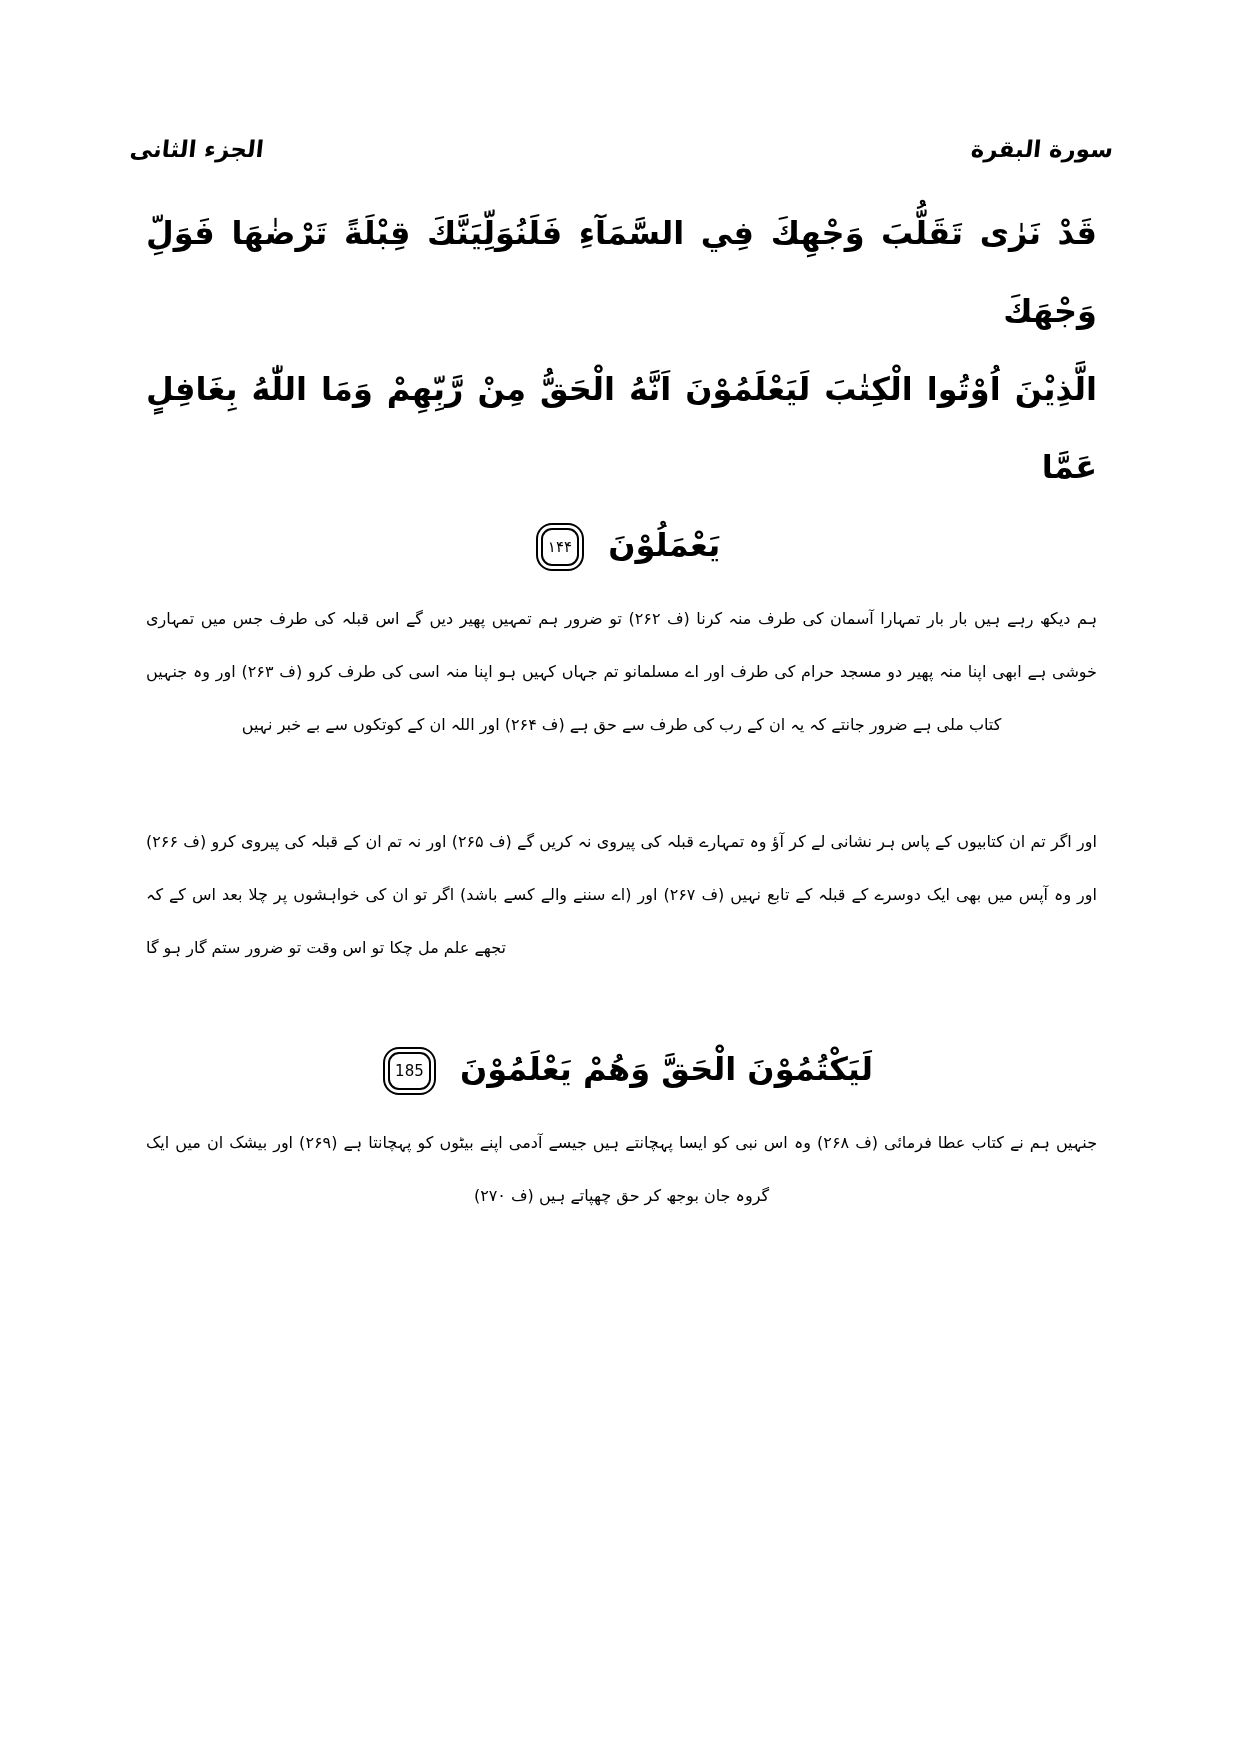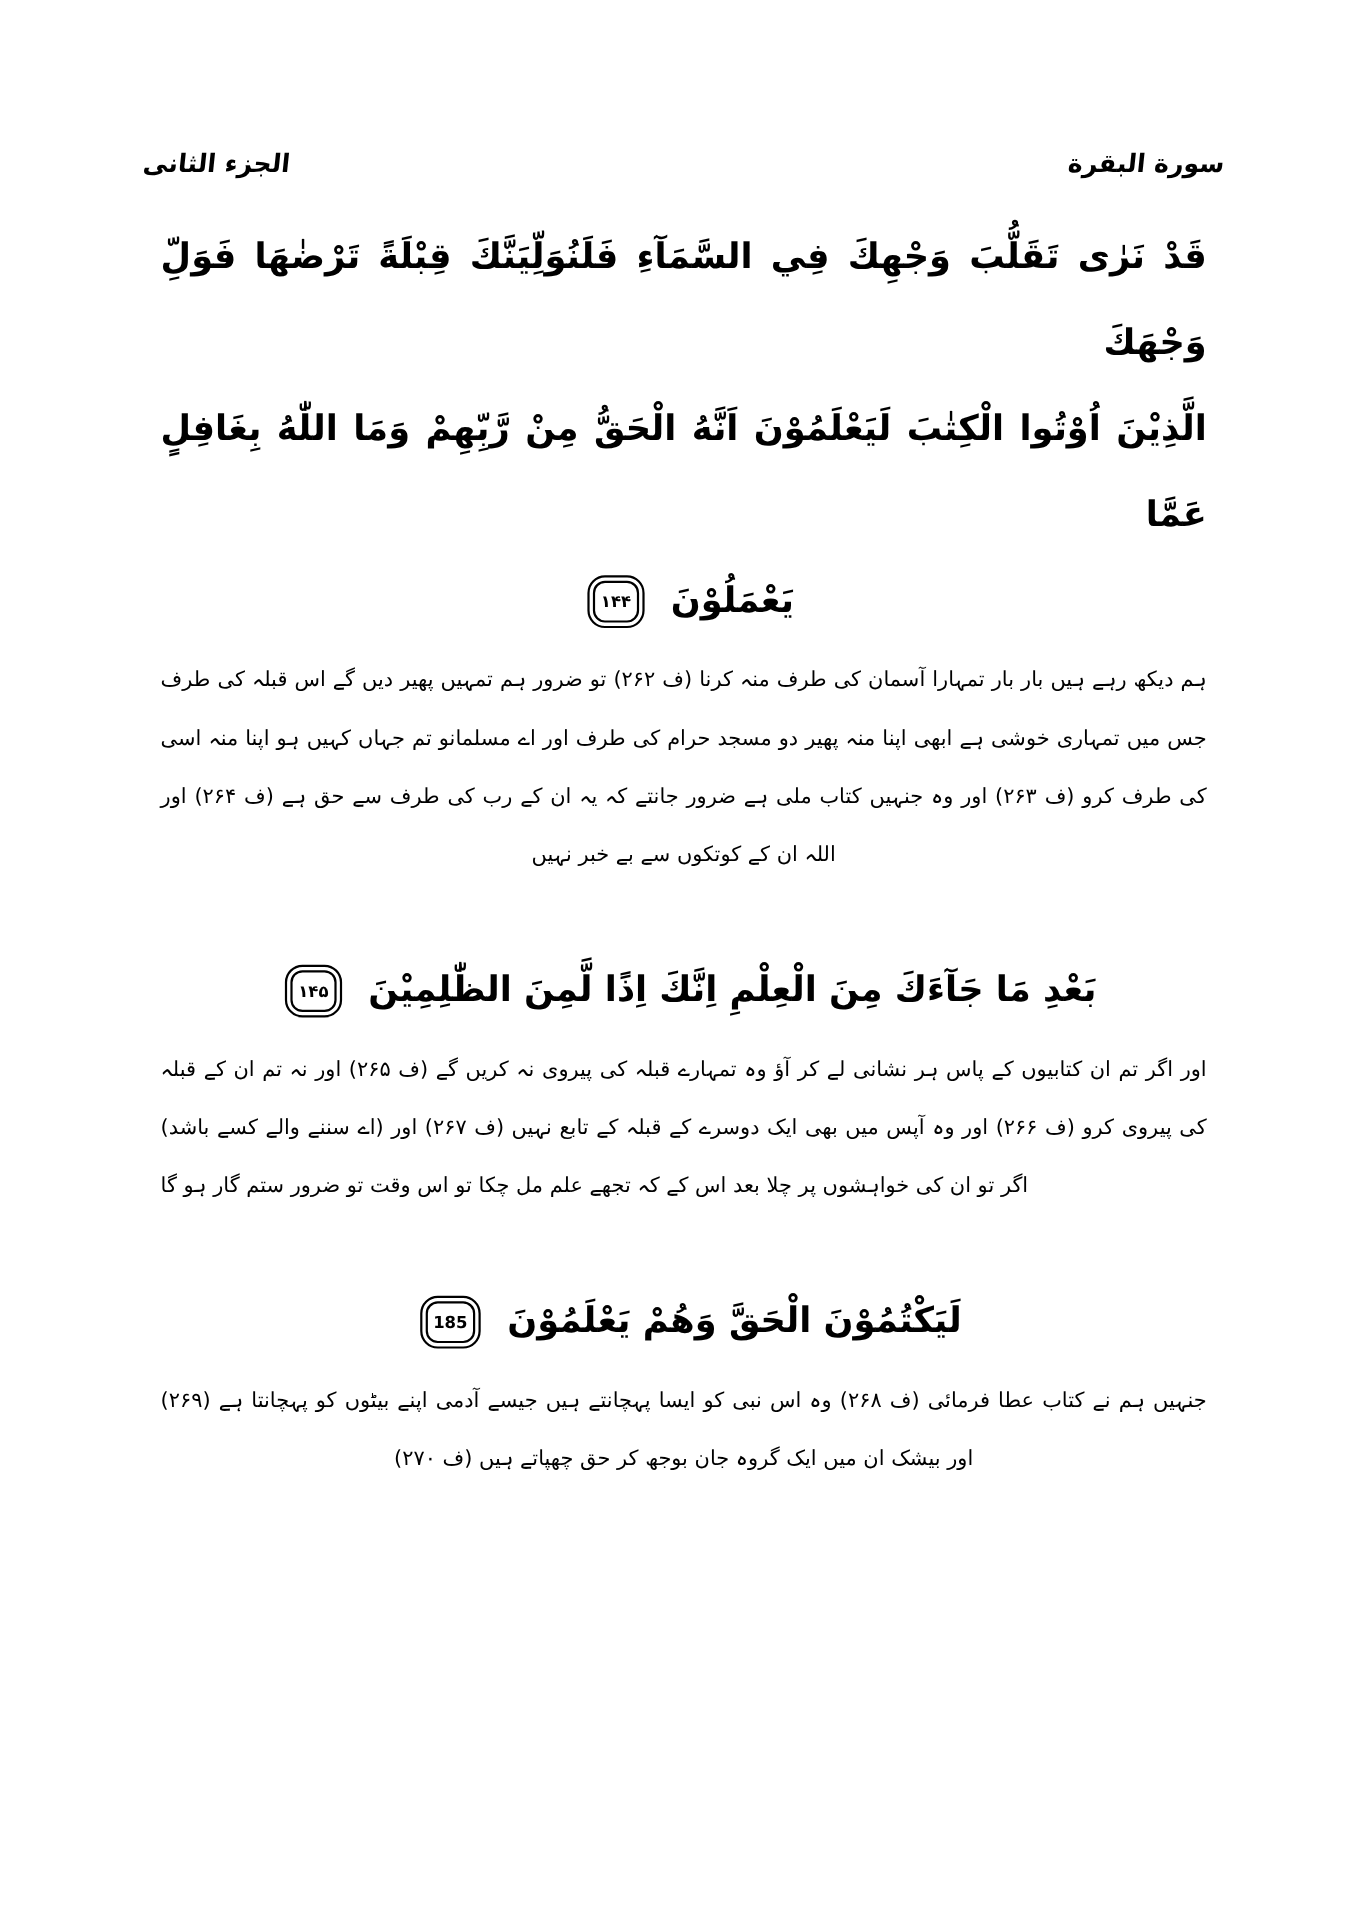--- a/index.html
+++ b/index.html
@@ -40,27 +40,27 @@
     text-align-last: center;
     -moz-text-align-last: center;
   }
   
   .verse-marker {
     display: inline-flex; align-items: center; justify-content: center;
     min-width: 30px; height: 38px; padding: 0 5px;
     border: 2px solid #000;
     outline: 2px solid #000; outline-offset: 3px;
     border-radius: 11px;
-    font-size: 15px; font-weight: 700; line-height: 1;
+    font-size: 15px; font-weight: 400; line-height: 1;
     margin: 0 18px; vertical-align: middle;
   }
   
   .urdu {
     direction: rtl; unicode-bidi: plaintext;
-    font-size: 19px; font-weight: 400;
+    font-size: 16px; font-weight: 400;
     line-height: 53px;
     text-align: justify;
     margin: 8px 0 0 0;
   }
   .urdu.last-center { text-align-last: center; -moz-text-align-last: center; }
   .urdu.last-left   { text-align-last: left;   -moz-text-align-last: left; }
   .verse-section { margin: 16px; }
   .verse-section + .verse-section { margin-top: 40px; }
 </style>
 </head>
@@ -77,24 +77,20 @@
     <div class="arabic-line" dir="rtl">قَدْ نَرٰى تَقَلُّبَ وَجْهِكَ فِي السَّمَآءِ فَلَنُوَلِّيَنَّكَ قِبْلَةً تَرْضٰهَا فَوَلِّ وَجْهَكَ</div>
     <div class="arabic-line" dir="rtl">الَّذِيْنَ اُوْتُوا الْكِتٰبَ لَيَعْلَمُوْنَ اَنَّهُ الْحَقُّ مِنْ رَّبِّهِمْ وَمَا اللّٰهُ بِغَافِلٍ عَمَّا</div>
     <div class="arabic-line center-line" dir="rtl">
       <span>يَعْمَلُوْنَ</span>
       <span class="verse-marker">۱۴۴</span>
     </div>
     <p class="urdu last-center" dir="rtl">ہم دیکھ رہے ہیں بار بار تمہارا آسمان کی طرف منہ کرنا (ف ۲۶۲) تو ضرور ہم تمہیں پھیر دیں گے اس قبلہ کی طرف جس میں تمہاری خوشی ہے ابھی اپنا منہ پھیر دو مسجد حرام کی طرف اور اے مسلمانو تم جہاں کہیں ہو اپنا منہ اسی کی طرف کرو (ف ۲۶۳) اور وہ جنہیں کتاب ملی ہے ضرور جانتے کہ یہ ان کے رب کی طرف سے حق ہے (ف ۲۶۴) اور اللہ ان کے کوتکوں سے بے خبر نہیں</p>
   </section>
 
   <section class="verse-section">
-    <div class="arabic-line center-line" dir="rtl">
-      <span>بَعْدِ مَا جَآءَكَ مِنَ الْعِلْمِ اِنَّكَ اِذًا لَّمِنَ الظّٰلِمِيْنَ</span>
-      <span class="verse-marker">۱۴۵</span>
-    </div>
     <p class="urdu last-left" dir="rtl">اور اگر تم ان کتابیوں کے پاس ہر نشانی لے کر آؤ وہ تمہارے قبلہ کی پیروی نہ کریں گے (ف ۲۶۵) اور نہ تم ان کے قبلہ کی پیروی کرو (ف ۲۶۶) اور وہ آپس میں بھی ایک دوسرے کے قبلہ کے تابع نہیں (ف ۲۶۷) اور (اے سننے والے کسے باشد) اگر تو ان کی خواہشوں پر چلا بعد اس کے کہ تجھے علم مل چکا تو اس وقت تو ضرور ستم گار ہو گا</p>
   </section>
 
   <section class="verse-section">
     <div class="arabic-line center-line" dir="rtl">
       <span>لَيَكْتُمُوْنَ الْحَقَّ وَهُمْ يَعْلَمُوْنَ</span>
       <span class="verse-marker">185</span>
     </div>
     <p class="urdu last-center" dir="rtl">جنہیں ہم نے کتاب عطا فرمائی (ف ۲۶۸) وہ اس نبی کو ایسا پہچانتے ہیں جیسے آدمی اپنے بیٹوں کو پہچانتا ہے (۲۶۹) اور بیشک ان میں ایک گروہ جان بوجھ کر حق چھپاتے ہیں (ف ۲۷۰)</p>
   </section>

